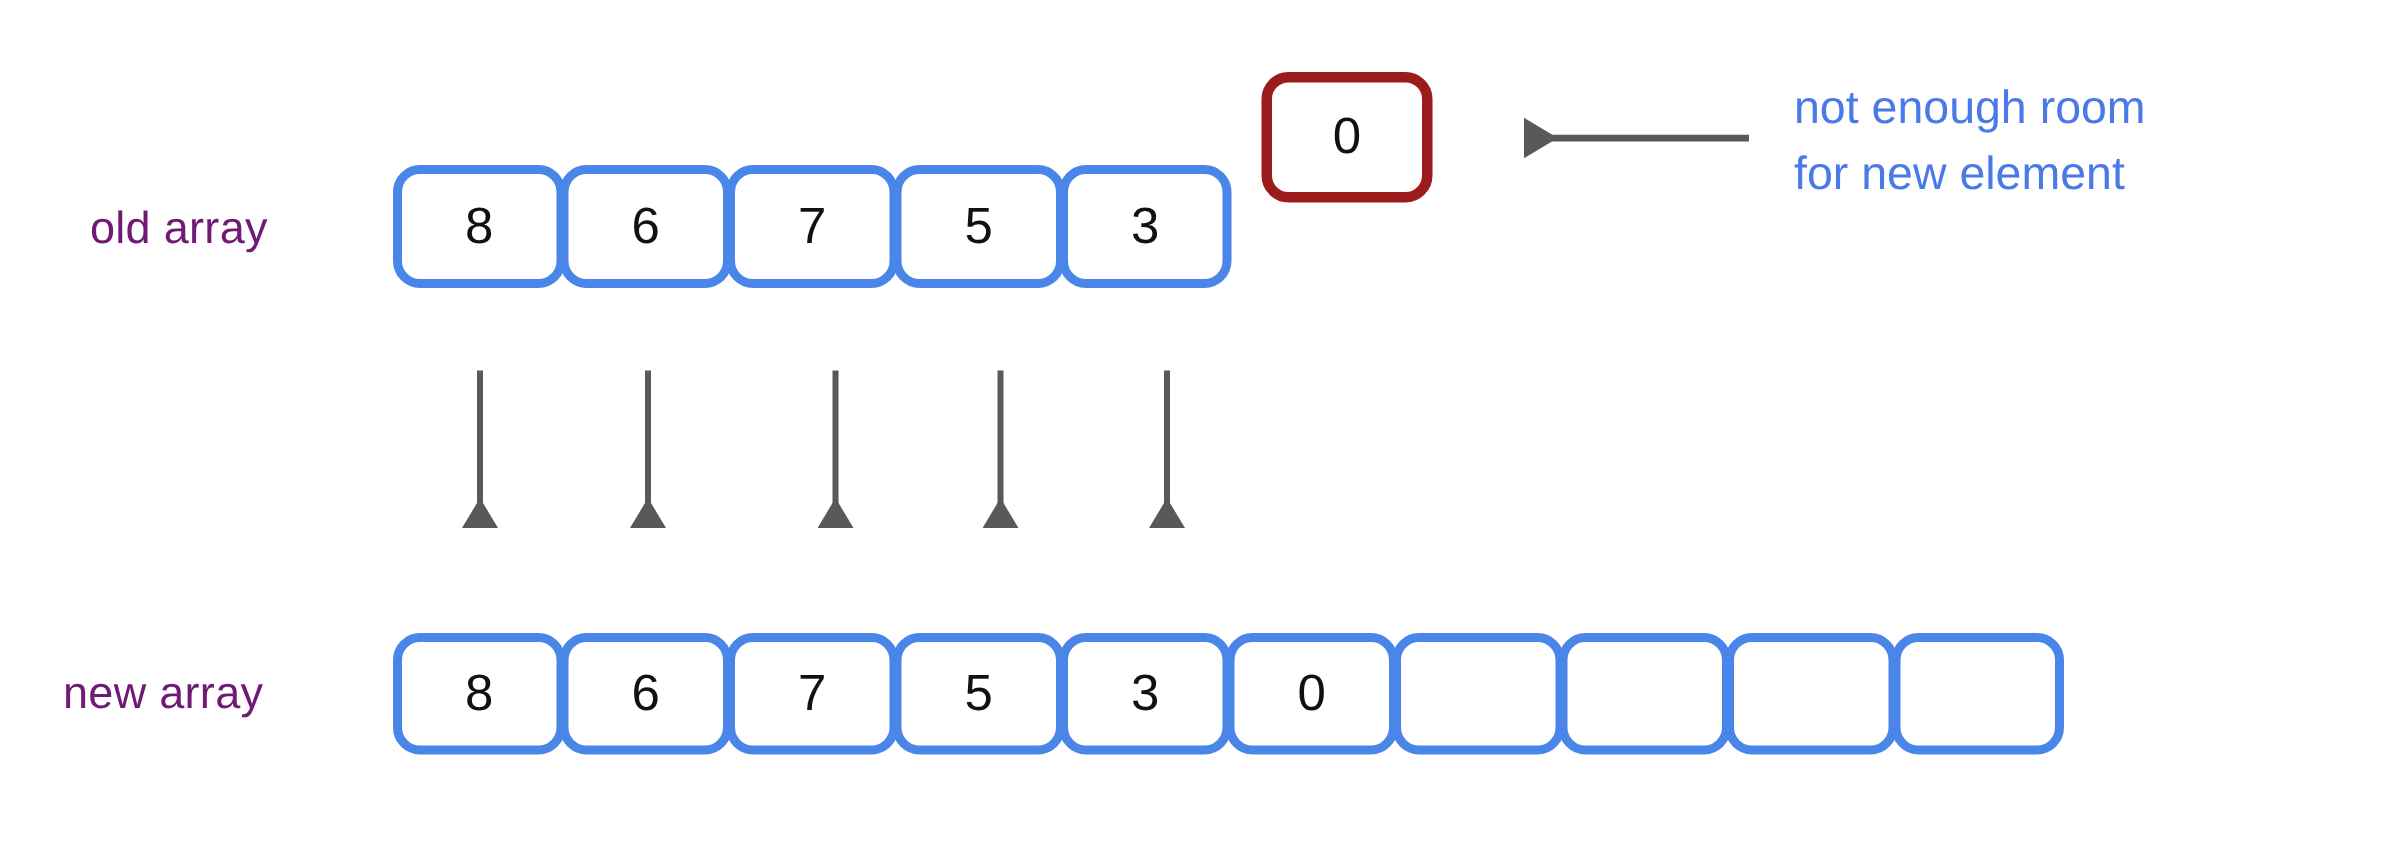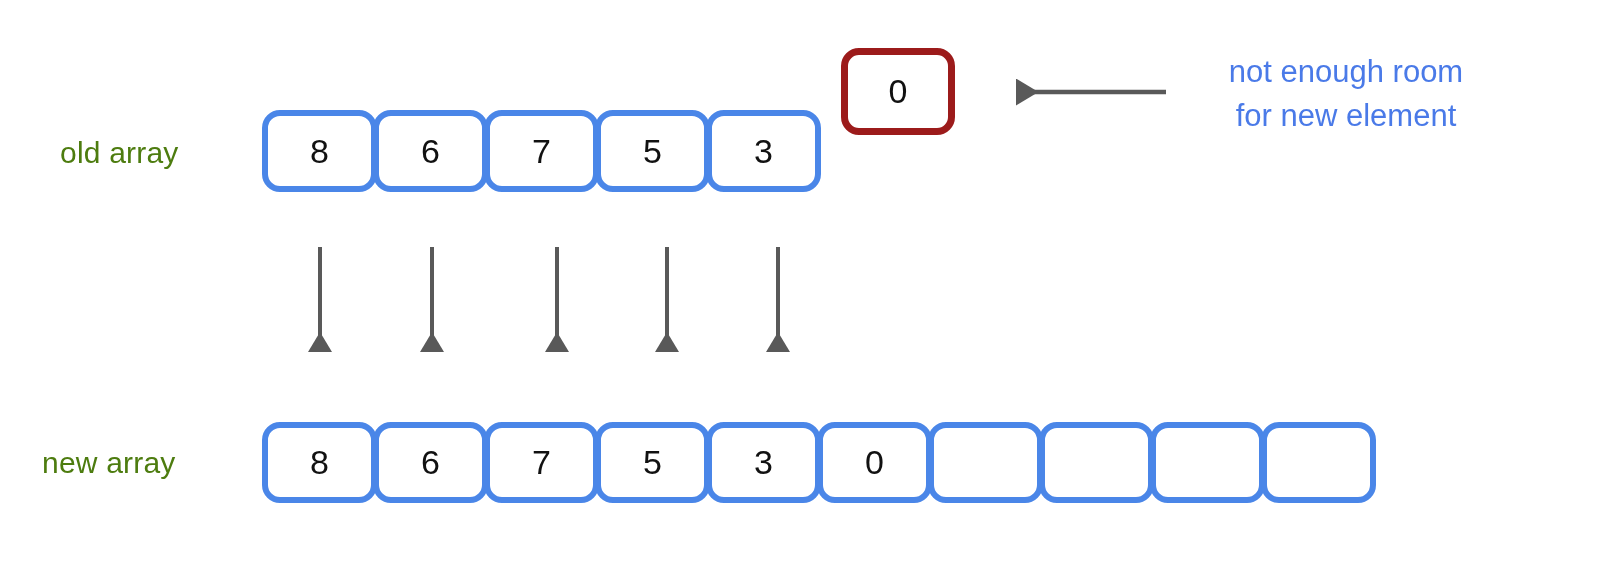--- a/index.html
+++ b/index.html
@@ -19,21 +19,21 @@
     width: 1600px;
     height: 574px;
   }
 
   
   .row-label {
     position: absolute;
     font-family: "Liberation Sans", sans-serif;
     font-size: 30px;
     font-weight: 400;
-    color: #4d7c0f;
+    color: #701a75;
     white-space: nowrap;
     letter-spacing: 0.2px;
   }
   #label-old-array {
     left: 60px;
     top: 136px;
   }
   #label-new-array {
     left: 42px;
     top: 446px;
@@ -118,21 +118,21 @@
     width: 1600px;
     height: 574px;
   }
 
   
   #callout-text {
     position: absolute;
     left: 1196px;
     top: 50px;
     width: 300px;
-    text-align: center;
+    text-align: left;
     font-family: "Liberation Sans", sans-serif;
     font-size: 31px;
     line-height: 1.42;
     color: #4a7ae8;
     white-space: pre-line;
   }
 </style>
 </head>
 <body>
 

